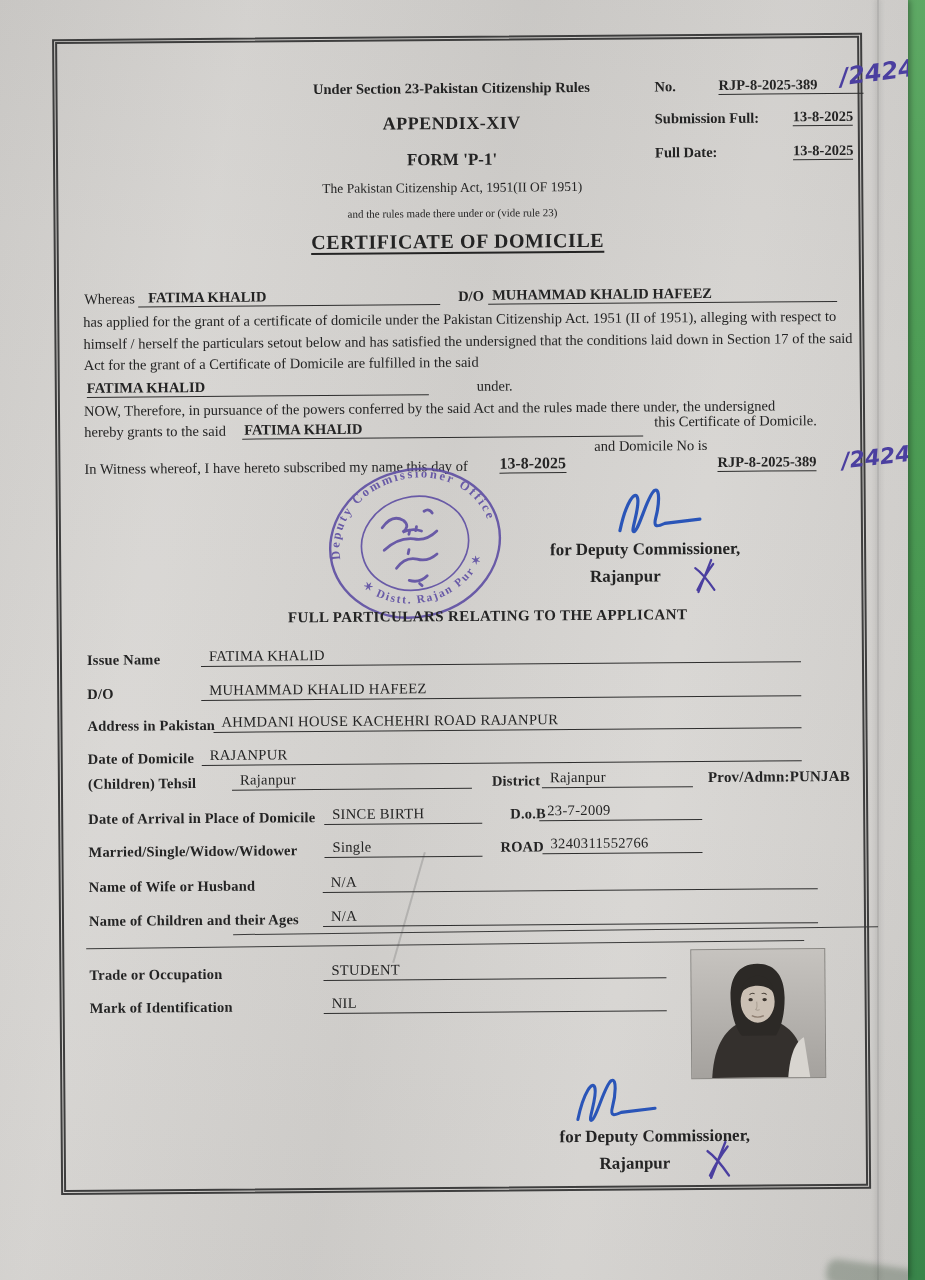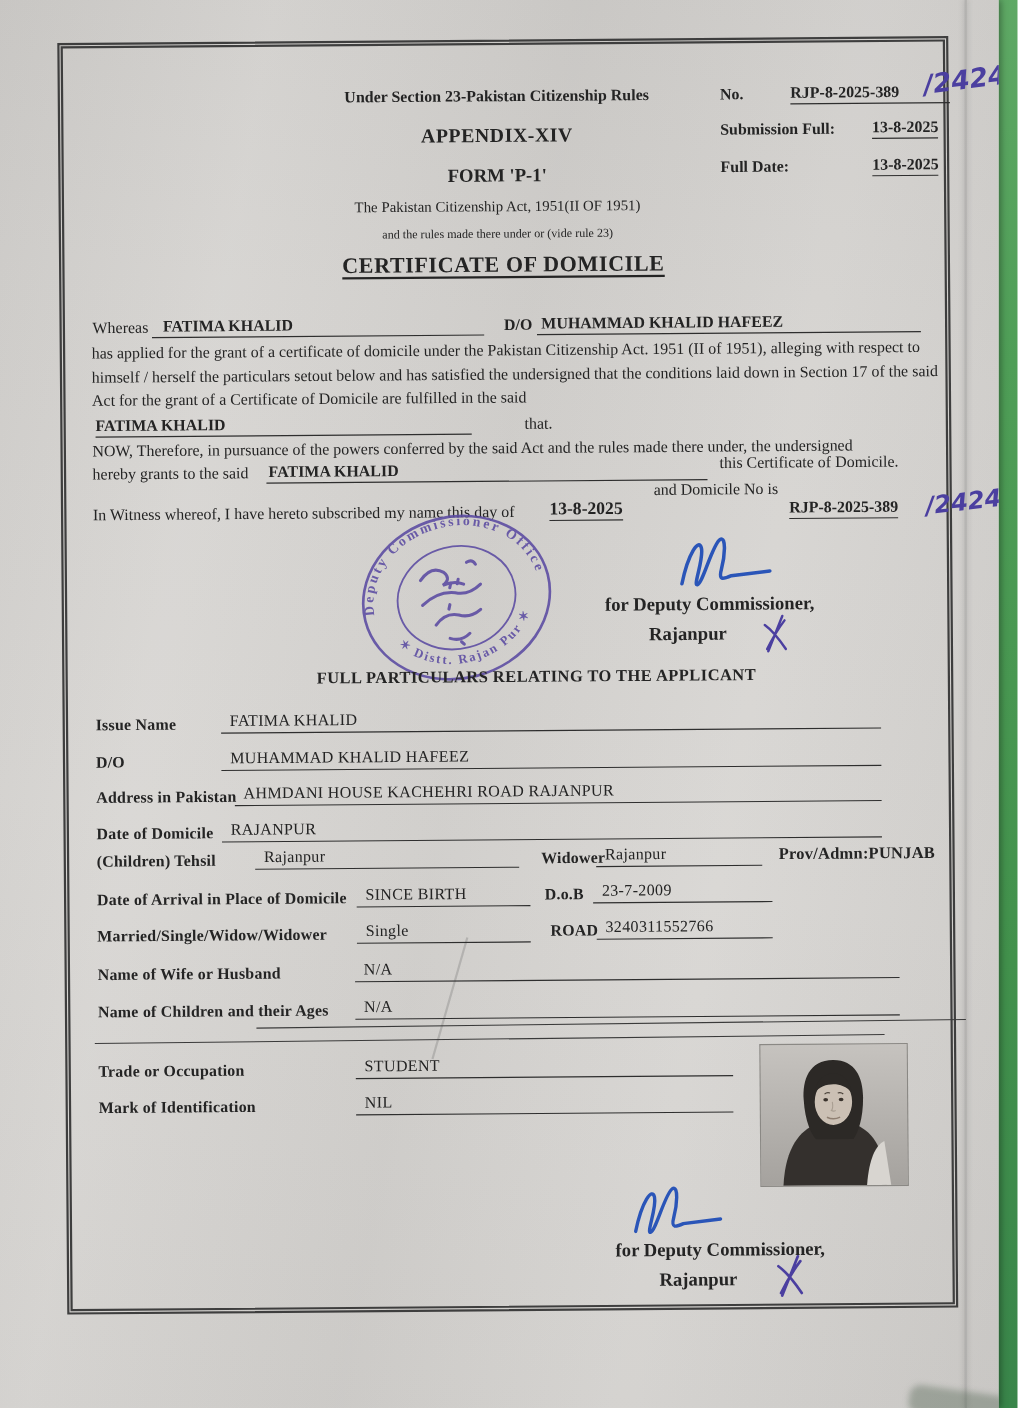--- a/index.html
+++ b/index.html
@@ -61,21 +61,21 @@
     <div class="abs ctr b" style="left:150px;top:230px;width:620px;font-size:20px;letter-spacing:.6px;text-decoration:underline;text-underline-offset:4px;">CERTIFICATE OF DOMICILE</div>
 
     <span class="abs fs14" style="left:86px;top:288px;">Whereas</span>
     <span class="abs b u fs14" style="left:140px;top:287px;width:292px;padding-left:10px;">FATIMA KHALID</span>
     <span class="abs b fs14" style="left:460px;top:288px;">D/O</span>
     <span class="abs b u fs14" style="left:490px;top:287px;width:345px;padding-left:4px;">MUHAMMAD KHALID HAFEEZ</span>
 
     <div class="abs fs14" style="left:85px;top:309px;width:792px;line-height:21.5px;">has applied for the grant of a certificate of domicile under the Pakistan Citizenship Act. 1951 (II of 1951), alleging with respect to himself / herself the particulars setout below and has satisfied the undersigned that the conditions laid down in Section 17 of the said Act for the grant of a Certificate of Domicile are fulfilled in the said</div>
 
     <span class="abs b u fs14" style="left:88px;top:377px;width:342px;">FATIMA KHALID</span>
-    <span class="abs fs14" style="left:478px;top:378px;">that.</span>
+    <span class="abs fs14" style="left:478px;top:378px;">under.</span>
 
     <div class="abs fs14" style="left:85px;top:400px;width:792px;">NOW, Therefore, in pursuance of the powers conferred by the said Act and the rules made there under, the undersigned</div>
     <span class="abs fs14" style="left:85px;top:421px;">hereby grants to the said</span>
     <span class="abs b u fs14" style="left:243px;top:420px;width:399px;padding-left:2px;">FATIMA KHALID</span>
     <span class="abs fs14" style="left:655px;top:415px;">this Certificate of Domicile.</span>
 
     <span class="abs fs14" style="left:85px;top:458px;">In Witness whereof, I have hereto subscribed my name this day of</span>
     <span class="abs b u" style="left:500px;top:455px;font-size:16px;">13-8-2025</span>
     <span class="abs fs14" style="left:595px;top:439px;">and Domicile No is</span>
     <span class="abs b u fs14" style="left:718px;top:456px;">RJP-8-2025-389</span>
@@ -121,27 +121,27 @@
     <span class="abs uval val" style="left:200px;top:680px;width:592px;">MUHAMMAD KHALID HAFEEZ</span>
 
     <span class="abs label" style="left:86px;top:715px;">Address in Pakistan</span>
     <span class="abs uval val" style="left:212px;top:712px;width:580px;">AHMDANI HOUSE KACHEHRI ROAD RAJANPUR</span>
 
     <span class="abs label" style="left:86px;top:748px;">Date of Domicile</span>
     <span class="abs uval val" style="left:200px;top:745px;width:592px;">RAJANPUR</span>
 
     <span class="abs label" style="left:86px;top:773px;">(Children) Tehsil</span>
     <span class="abs uval val" style="left:230px;top:770px;width:232px;">Rajanpur</span>
-    <span class="abs label" style="left:490px;top:773px;">Widower</span>
+    <span class="abs label" style="left:490px;top:773px;">District</span>
     <span class="abs uval val" style="left:540px;top:770px;width:143px;">Rajanpur</span>
     <span class="abs label" style="left:706px;top:771px;font-size:15px;">Prov/Admn:PUNJAB</span>
 
     <span class="abs label" style="left:86px;top:808px;">Date of Arrival in Place of Domicile</span>
     <span class="abs uval val" style="left:322px;top:805px;width:150px;">SINCE BIRTH</span>
-    <span class="abs label" style="left:493px;top:806px;text-align:center;">D.o.B</span>
+    <span class="abs label" style="left:508px;top:806px;text-align:center;">D.o.B</span>
     <span class="abs uval val" style="left:537px;top:803px;width:155px;">23-7-2009</span>
 
     <span class="abs label" style="left:86px;top:841px;">Married/Single/Widow/Widower</span>
     <span class="abs uval val" style="left:322px;top:838px;width:150px;">Single</span>
     <span class="abs label" style="left:498px;top:839px;">ROAD</span>
     <span class="abs uval val" style="left:540px;top:836px;width:152px;">3240311552766</span>
 
     <span class="abs label" style="left:86px;top:876px;">Name of Wife or Husband</span>
     <span class="abs uval val" style="left:320px;top:873px;width:487px;">N/A</span>
 

